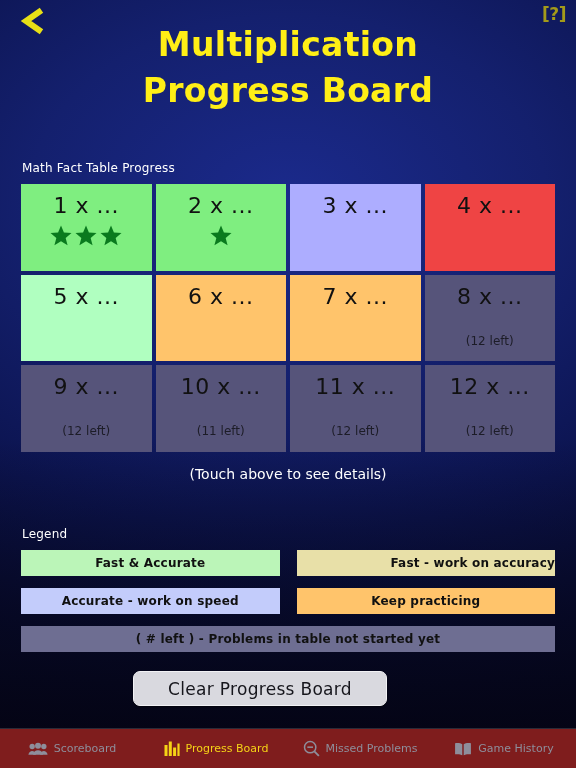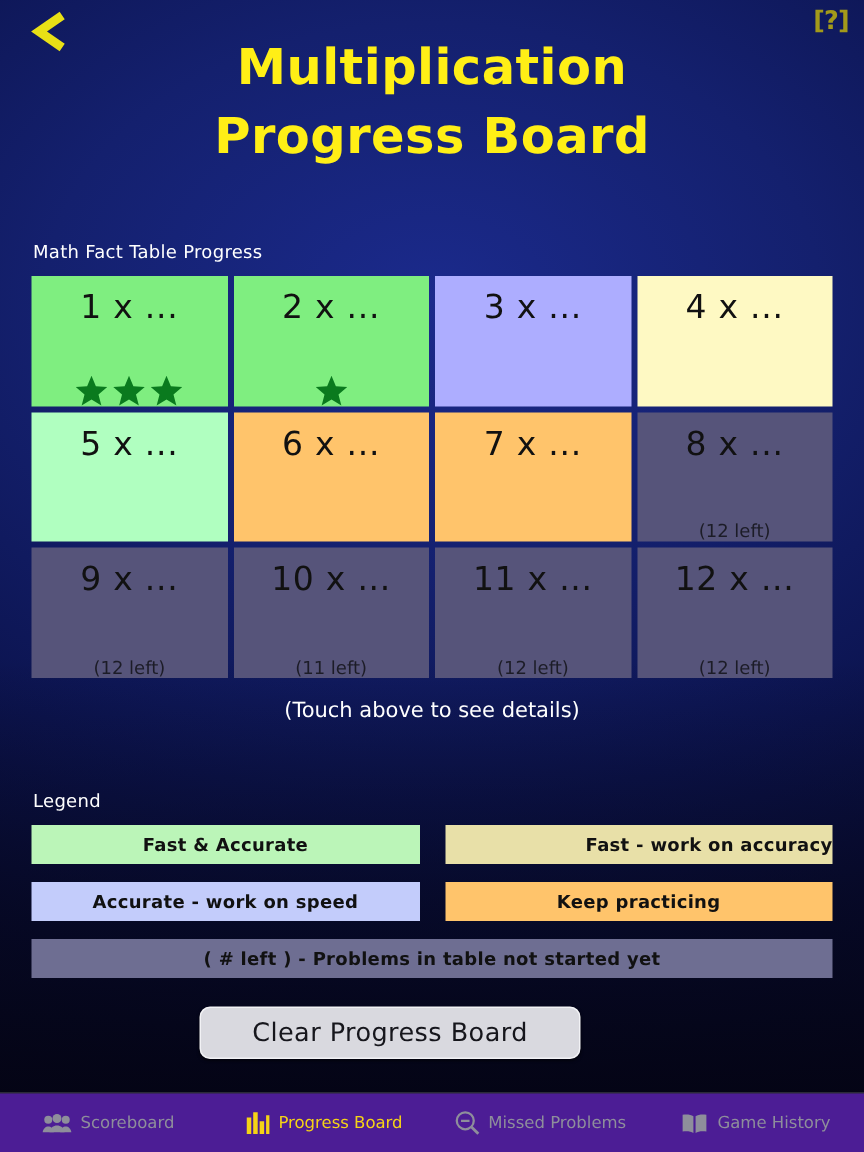--- a/index.html
+++ b/index.html
@@ -69,21 +69,21 @@
     display: grid;
     grid-template-columns: repeat(4, 1fr);
     grid-template-rows: repeat(3, 1fr);
     gap: 4px 4px;
   }
   .cell {
     position: relative;
     display: flex;
     flex-direction: column;
     align-items: center;
-    justify-content: space-between;
+    justify-content: flex-start;
     padding-top: 9px;
     color: #111;
     overflow: hidden;
   }
   .cell .label {
     font-size: 22px;
     font-weight: 500;
     letter-spacing: 0.5px;
     line-height: 26px;
     white-space: nowrap;
@@ -141,21 +141,21 @@
     font-size: 17px;
     font-weight: 500;
     letter-spacing: 0.3px;
     box-shadow: 0 1px 2px rgba(0,0,0,0.5);
   }
 
   
   #tabbar {
     position: absolute; left: 0; right: 0; bottom: 0;
     height: 40px;
-    background: #4c1d95;
+    background: #7f1d1d;
     border-top: 1px solid #2b2b38;
     display: flex;
   }
   .tab {
     flex: 1;
     display: flex; align-items: center; justify-content: center;
     gap: 6px;
     color: #8e8e9b;
     font-size: 11px;
     font-weight: 500;
@@ -216,21 +216,21 @@
           <span>
             <svg width="22" height="21" viewBox="0 0 24 23">
               <polygon points="12,0.5 15.2,8.3 23.5,8.8 17.1,14.2 19.2,22.3 12,17.8 4.8,22.3 6.9,14.2 0.5,8.8 8.8,8.3" fill="#0a7a1e"></polygon>
             </svg>
           </span>
         </div>
       </div>
       <div class="cell" style="background: rgb(173, 173, 255);">
         <div class="label">3 x ...</div>
       </div>
-      <div class="cell" style="background: #fef9c3;">
+      <div class="cell" style="background: #ef4444;">
         <div class="label">4 x ...</div>
       </div>
       <div class="cell" style="background: rgb(176, 255, 192);">
         <div class="label">5 x ...</div>
       </div>
       <div class="cell" style="background: rgb(255, 196, 107);">
         <div class="label">6 x ...</div>
       </div>
       <div class="cell" style="background: rgb(255, 196, 107);">
         <div class="label">7 x ...</div>

